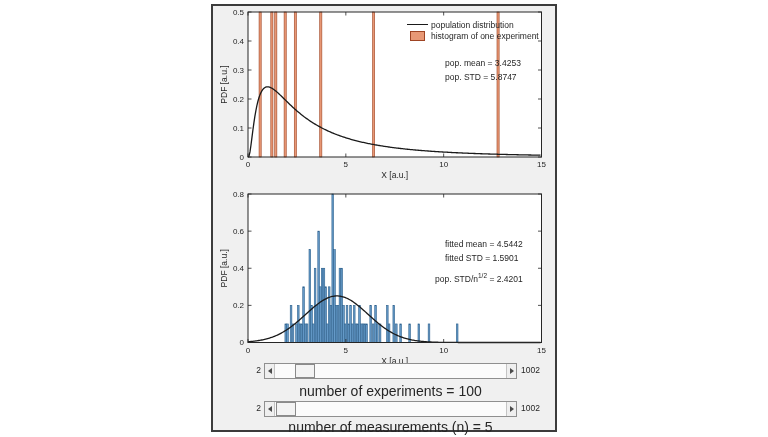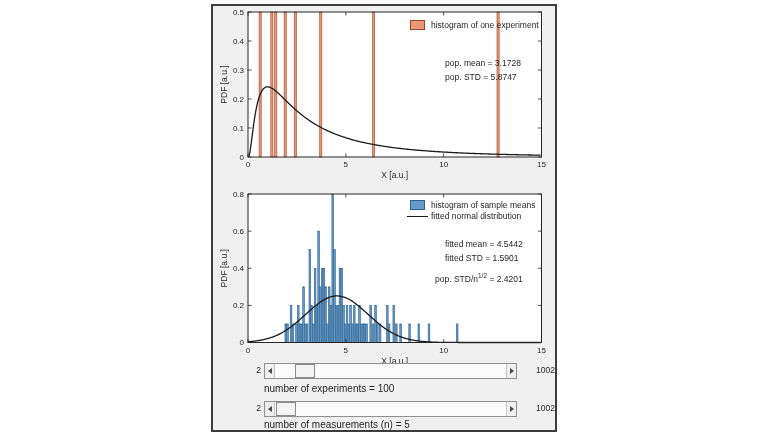--- a/index.html
+++ b/index.html
@@ -15,34 +15,34 @@
   .legend-patch{width:13px;height:8px;border:1px solid;}
   .patch-orange{background:#e89875;border-color:#9e4423;}
   .patch-blue{background:#659ac8;border-color:#2e618d;}
   .legend-label{margin-left:3px;white-space:nowrap;}
   .stats{position:absolute;font-size:8.5px;color:#262626;}
   .stat-line{position:absolute;white-space:nowrap;}
   .stat-line sup{font-size:6.5px;}
   .slider-row{position:absolute;left:0;width:346px;height:16px;}
   .slider-minmax{position:absolute;font-size:8.5px;color:#262626;top:2px;}
   .slider-min{left:26px;width:22px;text-align:right;}
-  .slider-max{left:308px;width:34px;text-align:right;}
+  .slider-max{left:308px;width:34px;text-align:left;}
   .slider{position:absolute;left:51px;top:0;width:253px;height:16px;background:#fbfbfb;
     border:1px solid #8f8f8f;box-sizing:border-box;}
   .arrow{position:absolute;top:0;width:9px;height:14px;background:#efefef;
     display:flex;align-items:center;justify-content:center;cursor:pointer;}
   .arrow-left{left:0;border-right:1px solid #c4c4c4;}
   .arrow-right{right:0;border-left:1px solid #c4c4c4;}
   .tri{width:0;height:0;border-style:solid;}
   .tri-left{border-width:3px 4px 3px 0;border-color:transparent #4a4a4a transparent transparent;}
   .tri-right{border-width:3px 0 3px 4px;border-color:transparent transparent transparent #4a4a4a;}
   .thumb{position:absolute;top:0;width:20px;height:14px;background:#f3f3f3;
     border:1px solid #8a8a8a;box-sizing:border-box;cursor:pointer;}
-  .slider-caption{position:absolute;left:51px;width:253px;text-align:left;
-    font-size:10px;color:#262626;white-space:nowrap;}
+  .slider-caption{position:absolute;left:51px;width:253px;text-align:center;
+    font-size:14px;color:#262626;white-space:nowrap;}
 </style>
 </head>
 <body>
 
 <div class="page">
   <div class="figure-window">
 
     <svg class="plot" id="population-plot" style="left:34.5px;top:6px;" width="293.5" height="145">
         <rect x="0" y="0" width="293.5" height="145" fill="#ffffff"></rect>
         <g>
@@ -89,28 +89,34 @@
         <text x="-4" y="60.5" text-anchor="end" font-size="8" fill="#262626">0.3</text>
         <text x="-4" y="31.5" text-anchor="end" font-size="8" fill="#262626">0.4</text>
         <text x="-4" y="2.5" text-anchor="end" font-size="8" fill="#262626">0.5</text>
         <text x="146.75" y="166" text-anchor="middle" font-size="8.5" fill="#262626">X [a.u.]</text>
         <text transform="translate(-21 72.5) rotate(-90)" text-anchor="middle" font-size="8.5" fill="#262626">PDF [a.u.]</text>
       </svg>
 
     <div class="legend" style="left:194px;top:13px;">
       <div class="legend-row">
         <span class="legend-icon">
+            <span class="legend-line"></span>
+          </span>
+        <span class="legend-label">population distribution</span>
+      </div>
+      <div class="legend-row">
+        <span class="legend-icon">
             <span class="legend-patch patch-orange"></span>
           </span>
         <span class="legend-label">histogram of one experiment</span>
       </div>
     </div>
 
     <div class="stats" style="left:232px;top:52px;">
-      <div class="stat-line" style="left:0;top:0;">pop. mean = 3.1728</div>
+      <div class="stat-line" style="left:0;top:0;">pop. mean = 3.4253</div>
       <div class="stat-line" style="left:0;top:14px;text-align:center;">pop. STD = 5.8747</div>
     </div>
 
     <svg class="plot" id="sample-means-plot" style="left:34.5px;top:188px;" width="293.5" height="148.5">
         <rect x="0" y="0" width="293.5" height="148.5" fill="#ffffff"></rect>
         <g>
           <rect x="36.93" y="129.94" width="1.66" height="18.56" fill="#659ac8" stroke="#2e618d" stroke-width="0.6"></rect>
           <rect x="38.69" y="129.94" width="1.66" height="18.56" fill="#659ac8" stroke="#2e618d" stroke-width="0.6"></rect>
           <rect x="42.22" y="111.38" width="1.66" height="37.13" fill="#659ac8" stroke="#2e618d" stroke-width="0.6"></rect>
           <rect x="44.17" y="129.94" width="1.66" height="18.56" fill="#659ac8" stroke="#2e618d" stroke-width="0.6"></rect>
@@ -197,34 +203,20 @@
         <text x="293.5" y="158.5" text-anchor="middle" font-size="8" fill="#262626">15</text>
         <text x="-4" y="151" text-anchor="end" font-size="8" fill="#262626">0</text>
         <text x="-4" y="113.875" text-anchor="end" font-size="8" fill="#262626">0.2</text>
         <text x="-4" y="76.75" text-anchor="end" font-size="8" fill="#262626">0.4</text>
         <text x="-4" y="39.625000000000014" text-anchor="end" font-size="8" fill="#262626">0.6</text>
         <text x="-4" y="2.5" text-anchor="end" font-size="8" fill="#262626">0.8</text>
         <text x="146.75" y="169.5" text-anchor="middle" font-size="8.5" fill="#262626">X [a.u.]</text>
         <text transform="translate(-21 74.25) rotate(-90)" text-anchor="middle" font-size="8.5" fill="#262626">PDF [a.u.]</text>
       </svg>
 
-    <div class="legend" style="left:194px;top:193px;">
-      <div class="legend-row">
-        <span class="legend-icon">
-            <span class="legend-patch patch-blue"></span>
-          </span>
-        <span class="legend-label">histogram of sample means</span>
-      </div>
-      <div class="legend-row">
-        <span class="legend-icon">
-            <span class="legend-line"></span>
-          </span>
-        <span class="legend-label">fitted normal distribution</span>
-      </div>
-    </div>
 
     <div class="stats" style="left:232px;top:233px;">
       <div class="stat-line" style="left:0;top:0;">fitted mean = 4.5442</div>
       <div class="stat-line" style="left:0;top:14px;">fitted STD = 1.5901</div>
       <div class="stat-line" style="left:-10px;top:33px;"><span>pop. STD/n</span><sup>1/2</sup><span> = 2.4201</span></div>
     </div>
 
     <div class="slider-row" style="top:357px;">
       <div class="slider-minmax slider-min">2</div>
       <div class="slider">

